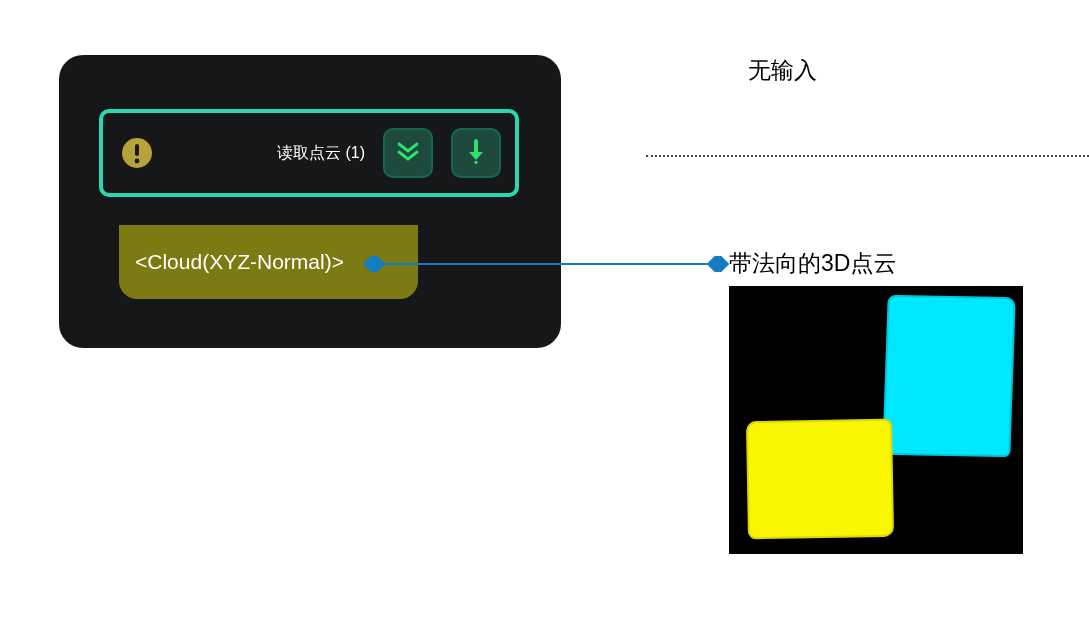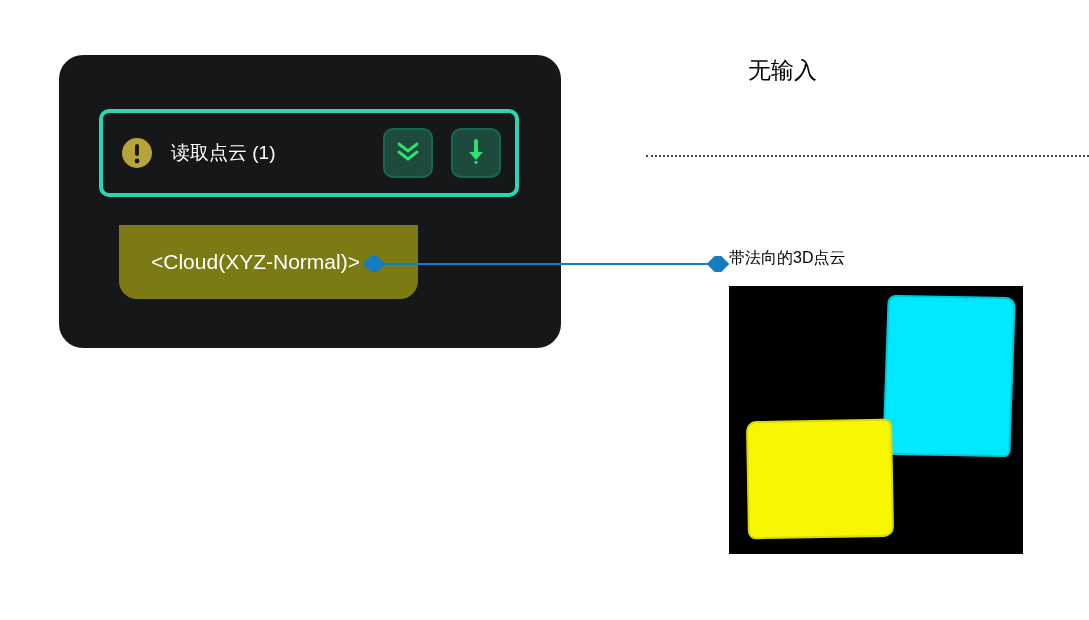--- a/index.html
+++ b/index.html
@@ -10,40 +10,40 @@
   position:absolute;left:59px;top:55px;width:502px;height:293px;
   background:#161719;border-radius:24px;
 }
 .node-header{
   position:absolute;left:40px;top:54px;width:420px;height:88px;
   border:4px solid #29d7b4;border-radius:10px;box-sizing:border-box;
   display:flex;align-items:center;padding:0 14px 0 18px;gap:18px;
 }
 .warn-icon{width:32px;height:32px;flex:0 0 32px;display:flex;align-items:center;justify-content:center;}
 .warn-icon svg{width:32px;height:32px;}
-.node-title{color:#fff;font-size:19px;flex:1 1 auto;white-space:nowrap;}
+.node-title{color:#fff;font-size:16px;flex:1 1 auto;white-space:nowrap;text-align:right;}
 .btn{
   width:50px;height:50px;border-radius:10px;border:2px solid #126a53;
   background:#1e4a3e;display:flex;align-items:center;justify-content:center;
   box-sizing:border-box;
 }
 .btn svg{width:26px;height:26px;}
 
 .output-chip{
   position:absolute;left:60px;top:170px;width:299px;height:74px;
   background:#7c7a13;border-radius:0 0 18px 18px;
-  color:#fff;font-size:21px;line-height:1.35;padding:8px 32px;box-sizing:border-box;
+  color:#fff;font-size:21px;line-height:1.35;padding:8px 16px;box-sizing:border-box;
   display:flex;flex-direction:column;justify-content:center;
 }
 .output-chip .l1{white-space:nowrap;}
 .output-chip .l2{white-space:nowrap;}
 
 
 .label-noin{position:absolute;left:729px;top:55px;font-size:23px;color:#000;margin-left:19px;}
-.label-out{position:absolute;left:729px;top:248px;font-size:16px;color:#000;}
+.label-out{position:absolute;left:729px;top:248px;font-size:23px;color:#000;}
 
 
 .divider{position:absolute;left:646px;top:155px;width:443px;height:0;border-top:2px dotted #444;}
 
 
 .conn{position:absolute;left:362px;top:256px;width:368px;height:16px;pointer-events:none;}
 .conn svg{width:368px;height:16px;display:block;}
 
 
 .pc-preview{

